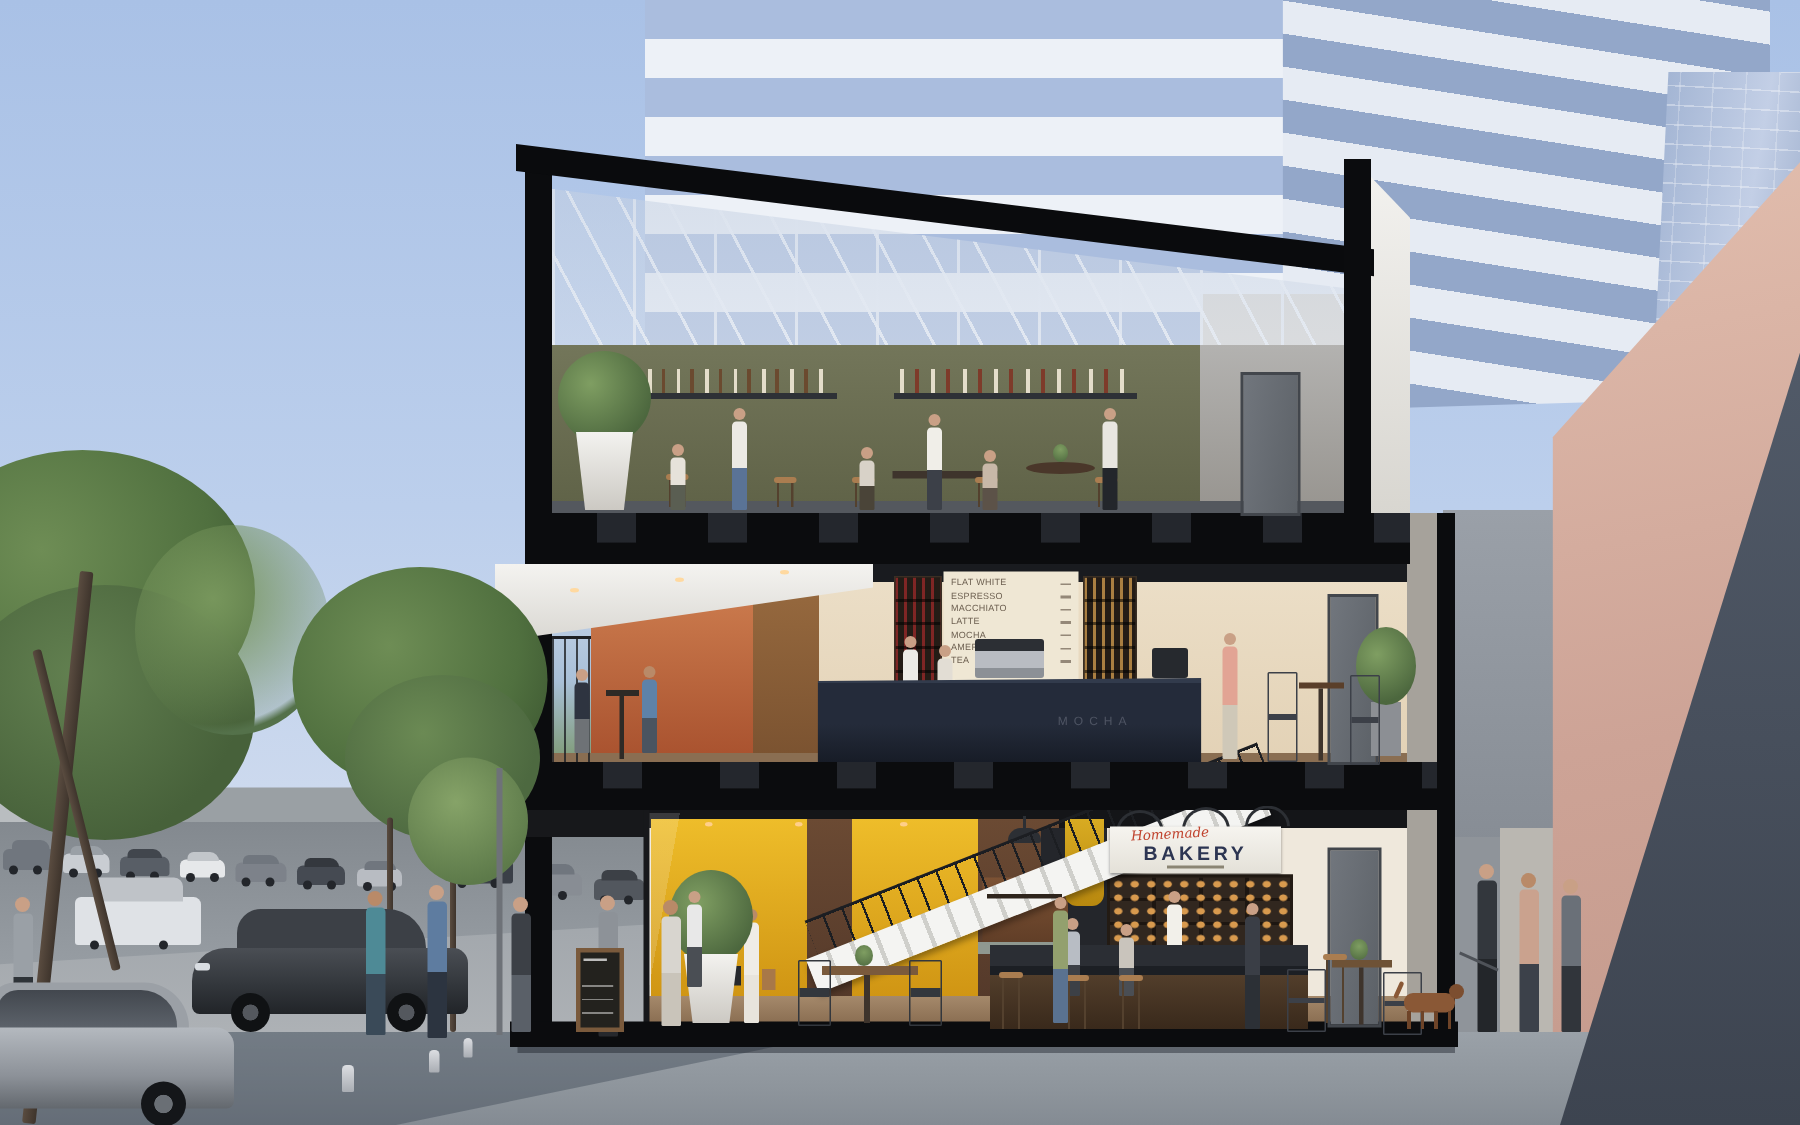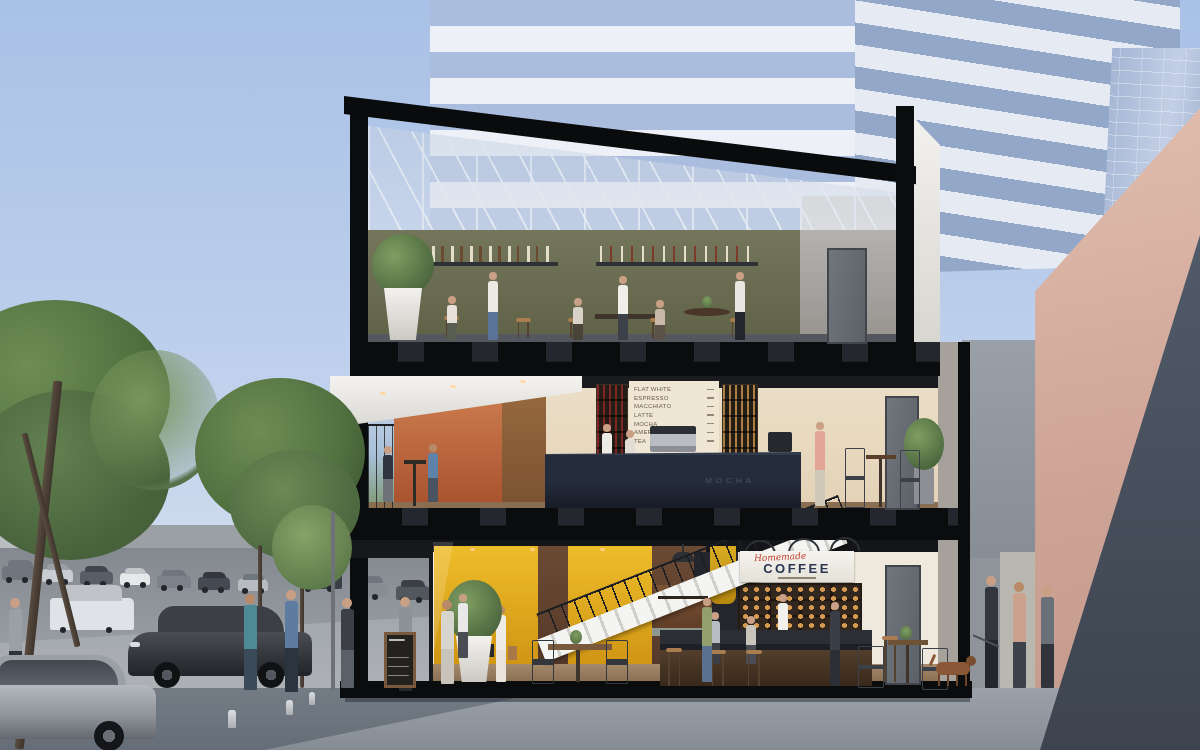--- a/index.html
+++ b/index.html
@@ -271,21 +271,21 @@
   <div class="abs" style="left:682px;top:544px;width:1.5px;height:8px;background:#2c2f34;z-index:17;"></div>
 
   <div class="abs" style="left:694px;top:552px;width:44px;height:80px;background:#24262b;z-index:16;"></div>
   <div class="abs" style="left:710px;top:546px;width:26px;height:58px;background:linear-gradient(180deg,#d8ab22,#b8880f);border-radius:0 0 8px 8px;z-index:17;"></div>
   <div class="arc" style="left:744px;top:540px;width:28px;height:13px;"></div>
   <div class="arc" style="left:788px;top:538px;width:28px;height:13px;"></div>
   <div class="arc" style="left:830px;top:537px;width:26px;height:12px;"></div>
   <div class="abs" style="left:740px;top:551px;width:114px;height:31px;background:linear-gradient(180deg,#f6f4ef,#e4e1d8);z-index:25;
        box-shadow:0 1px 2px rgba(0,0,0,.4);text-align:center;">
     <div style="position:absolute;left:14px;top:1px;font-family:'DejaVu Serif',serif;font-style:italic;font-size:9px;color:#c0432e;transform:rotate(-3deg);">Homemade</div>
-    <div style="position:absolute;left:0;right:0;top:10px;font-size:13px;font-weight:bold;letter-spacing:2.5px;color:#2c3552;">COFFEE</div>
+    <div style="position:absolute;left:0;right:0;top:10px;font-size:13px;font-weight:bold;letter-spacing:2.5px;color:#2c3552;">BAKERY</div>
     <div style="position:absolute;left:38px;right:38px;top:26px;height:1.5px;background:#8b8574;"></div>
   </div>
 
   <div class="abs" style="left:738px;top:583px;width:120px;height:48px;z-index:17;background:#31271f;
        background-image:radial-gradient(#d89a4e 2.5px,transparent 3px),repeating-linear-gradient(180deg,transparent 0 14px,#1d1611 14px 16px),repeating-linear-gradient(90deg,transparent 0 28px,#1d1611 28px 31px);
        background-size:11px 9px,100% 100%,100% 100%;border:2px solid #231b14;"></div>
 
   <div class="abs" style="left:660px;top:630px;width:212px;height:20px;z-index:27;
        background:linear-gradient(180deg,#2b2e34 0 70%,#1c1f24 70%);border-bottom:1px solid rgba(255,180,80,.5);"></div>
   <div class="abs" style="left:660px;top:650px;width:212px;height:36px;z-index:27;

